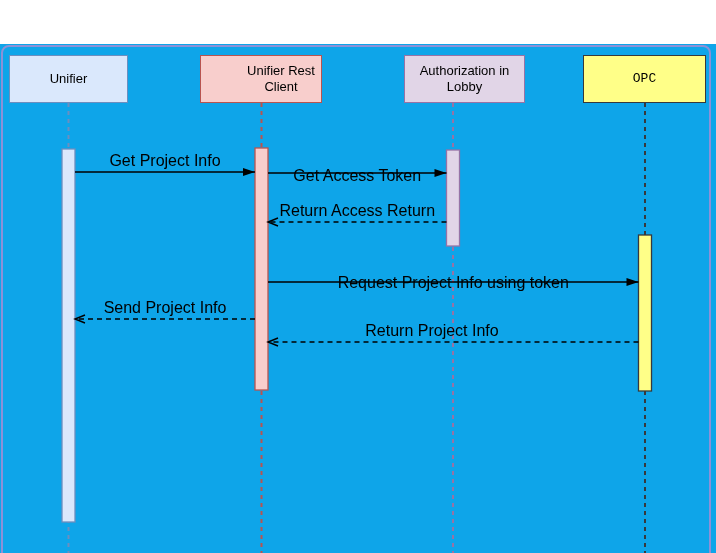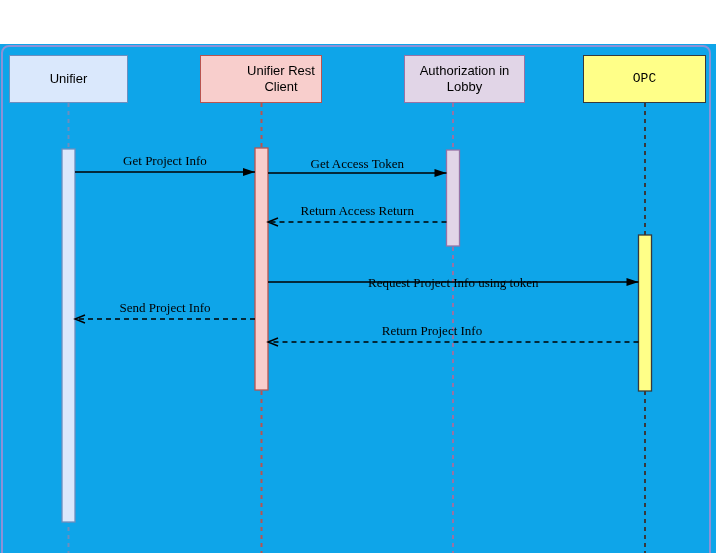--- a/index.html
+++ b/index.html
@@ -29,25 +29,24 @@
     justify-content: center;
     text-align: center;
     font-size: 13px;
     line-height: 16px;
     color: #000000;
     padding: 2px 4px;
   }
   .mlabel {
     position: absolute;
     transform: translateX(-50%);
-    font-size: 13px;
+    font-size: 16px;
     line-height: 15px;
     white-space: nowrap;
     color: #000000;
-    font-family: Liberation Serif, serif;
   }
   svg.layer {
     position: absolute;
     left: 0; top: 0;
   }
 </style>
 </head>
 <body>
 
 <div class="stage">
@@ -91,19 +90,19 @@
       </div>
       <div class="pbox" style="left: 404px; top: 11px; width: 121px; height: 48px; background: rgb(225, 213, 231); border-color: rgb(150, 115, 166);">
         <span>Authorization in Lobby</span>
       </div>
       <div class="pbox" style="left: 583px; top: 11px; width: 123px; height: 48px; background: rgb(255, 255, 136); border-color: rgb(54, 57, 61); font-family: Liberation Mono, monospace;">
         <span>OPC</span>
       </div>
     </div>
   <div id="labels">
       <div class="mlabel" style="left: 165px; top: 109px;">Get Project Info</div>
-      <div class="mlabel" style="left: 357.25px; top: 112px;">Get Access Token</div>
+      <div class="mlabel" style="left: 357.25px; top: 124px;">Get Access Token</div>
       <div class="mlabel" style="left: 357.25px; top: 159px;">Return Access Return</div>
       <div class="mlabel" style="left: 453.25px; top: 231px;">Request Project Info using token</div>
       <div class="mlabel" style="left: 165px; top: 256px; text-align: center;">Send Project Info</div>
       <div class="mlabel" style="left: 432px; top: 279px;">Return Project Info</div>
     </div>
 </div>
 
 </body></html>

